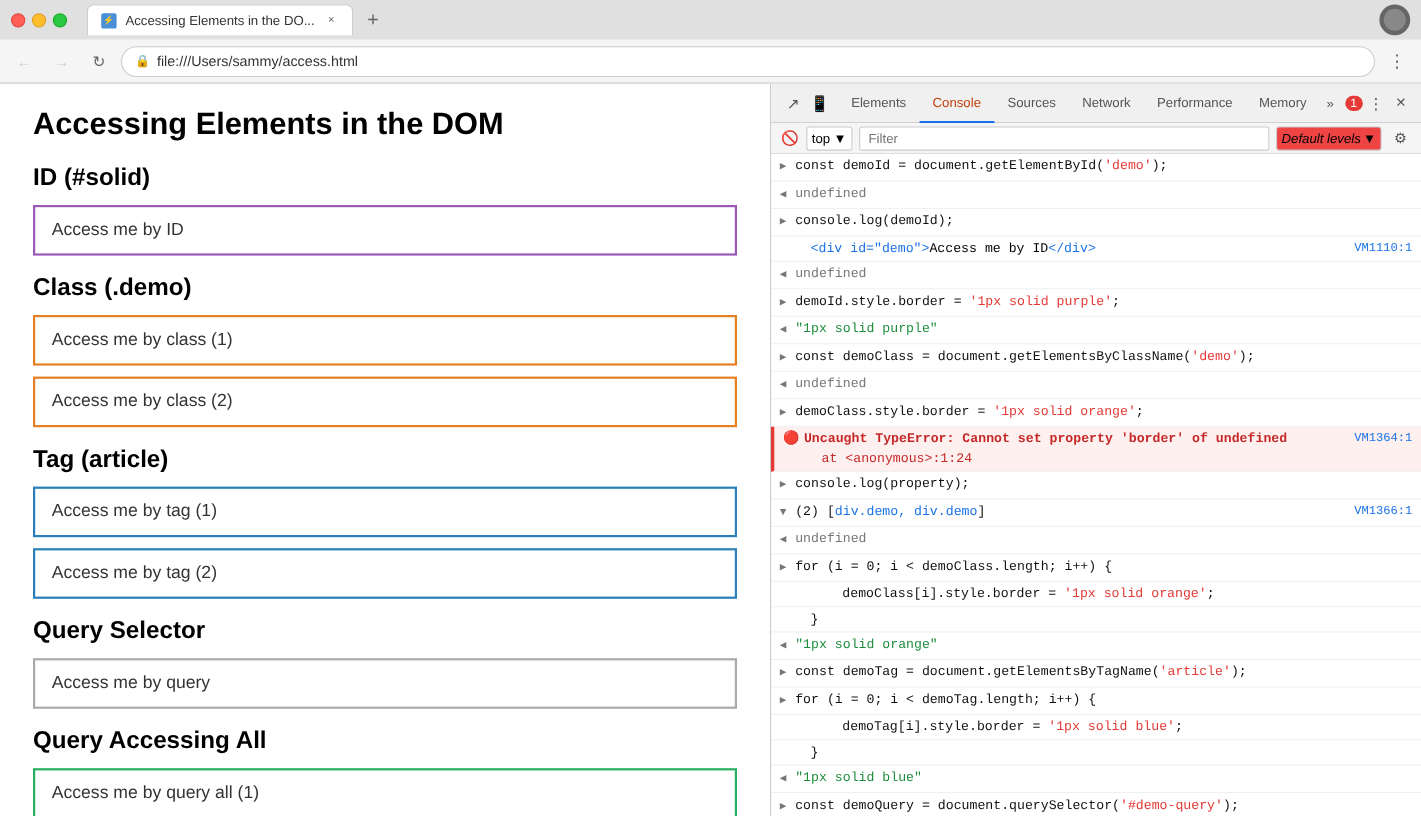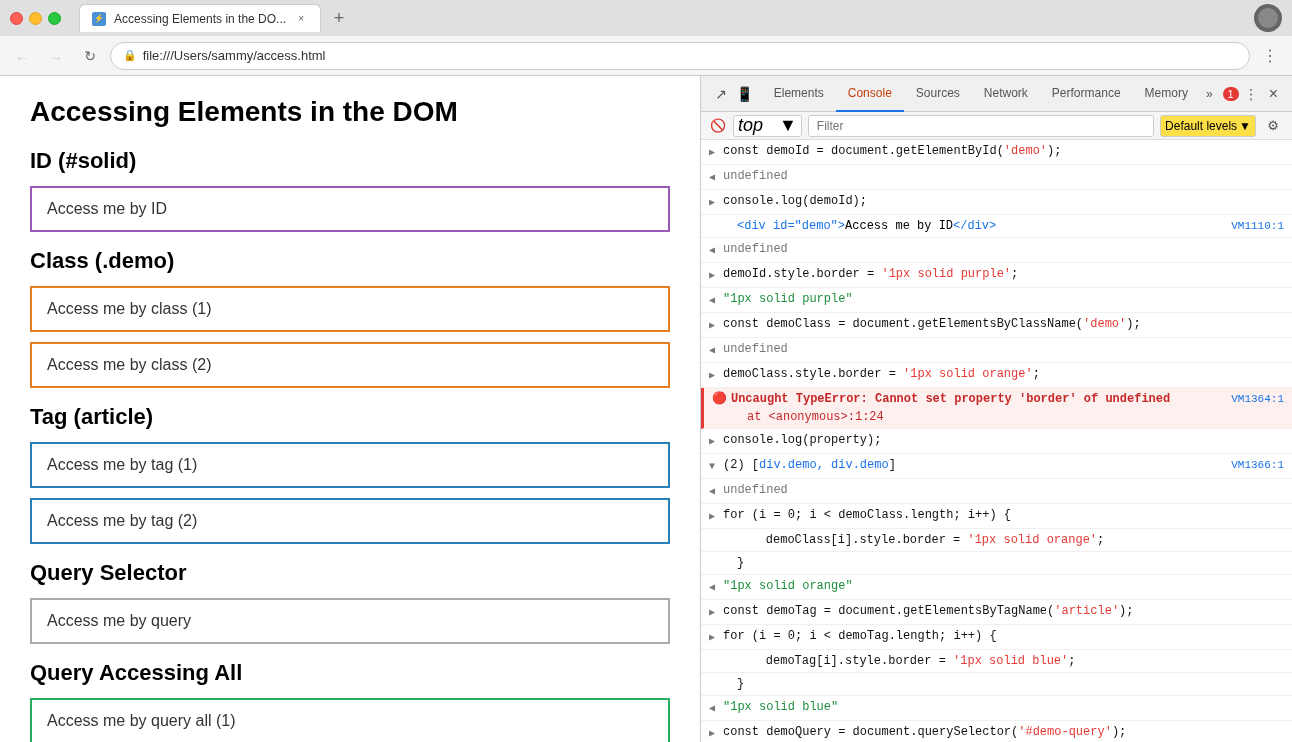--- a/index.html
+++ b/index.html
@@ -49,23 +49,23 @@
     .devtools-icon-btn { width: 28px; height: 28px; display: flex; align-items: center; justify-content: center; cursor: pointer; color: #555; font-size: 14px; border: none; background: none; }
     .devtools-tabs { display: flex; align-items: center; flex: 1; margin-left: 4px; }
     .devtools-tab { padding: 0 12px; height: 36px; display: flex; align-items: center; font-size: 12px; color: #555; cursor: pointer; border-bottom: 2px solid transparent; }
     .devtools-tab.active { color: #c2410c; border-bottom-color: #1a73e8; }
     .devtools-more { font-size: 12px; color: #555; padding: 0 6px; cursor: pointer; }
     .devtools-badge { background: #e53935; color: white; border-radius: 10px; font-size: 11px; padding: 1px 5px; margin-left: 4px; }
     .devtools-close-btn { width: 24px; height: 24px; display: flex; align-items: center; justify-content: center; cursor: pointer; color: #555; font-size: 16px; }
 
     .devtools-console-bar { background: #f5f5f5; border-bottom: 1px solid #ddd; display: flex; align-items: center; padding: 0 8px; height: 28px; gap: 6px; }
     .console-clear-btn { width: 18px; height: 18px; display: flex; align-items: center; justify-content: center; cursor: pointer; color: #555; font-size: 13px; }
-    .console-context-select { height: 22px; border: 1px solid #ccc; border-radius: 3px; font-size: 18px; padding: 0 4px; background: white; display: flex; align-items: center; gap: 16px; cursor: pointer; font-style: italic; }
+    .console-context-select { height: 22px; border: 1px solid #ccc; border-radius: 3px; font-size: 12px; padding: 0 4px; background: white; display: flex; align-items: center; gap: 3px; cursor: pointer; }
     .console-filter { flex: 1; height: 22px; border: 1px solid #ccc; border-radius: 3px; padding: 0 8px; font-size: 12px; }
-    .console-level-select { height: 22px; border: 1px solid #ccc; border-radius: 3px; font-size: 12px; padding: 0 4px; background: #fde047; cursor: pointer; display: flex; align-items: center; gap: 2px; }
+    .console-level-select { height: 22px; border: 1px solid #ccc; border-radius: 3px; font-size: 12px; padding: 0 4px; background: #ef4444; cursor: pointer; display: flex; align-items: center; gap: 2px; font-style: italic; }
     .console-gear { width: 22px; height: 22px; display: flex; align-items: center; justify-content: center; cursor: pointer; color: #555; font-size: 13px; }
 
     .console-output { flex: 1; overflow-y: auto; font-family: 'Monaco', 'Menlo', 'Courier New', monospace; font-size: 12px; }
     .console-line { display: flex; align-items: flex-start; padding: 2px 8px; border-bottom: 1px solid #f0f0f0; min-height: 20px; line-height: 18px; }
     .console-line.error-line { background: #fff0f0; border-left: 3px solid #e53935; }
     .expand-arrow { width: 14px; flex-shrink: 0; color: #777; font-size: 10px; cursor: pointer; padding-top: 2px; }
     .expand-arrow.right:before { content: '▶'; }
     .expand-arrow.down:before { content: '▼'; }
     .expand-arrow.left:before { content: '◀'; }
     .line-content { flex: 1; word-break: break-all; }

